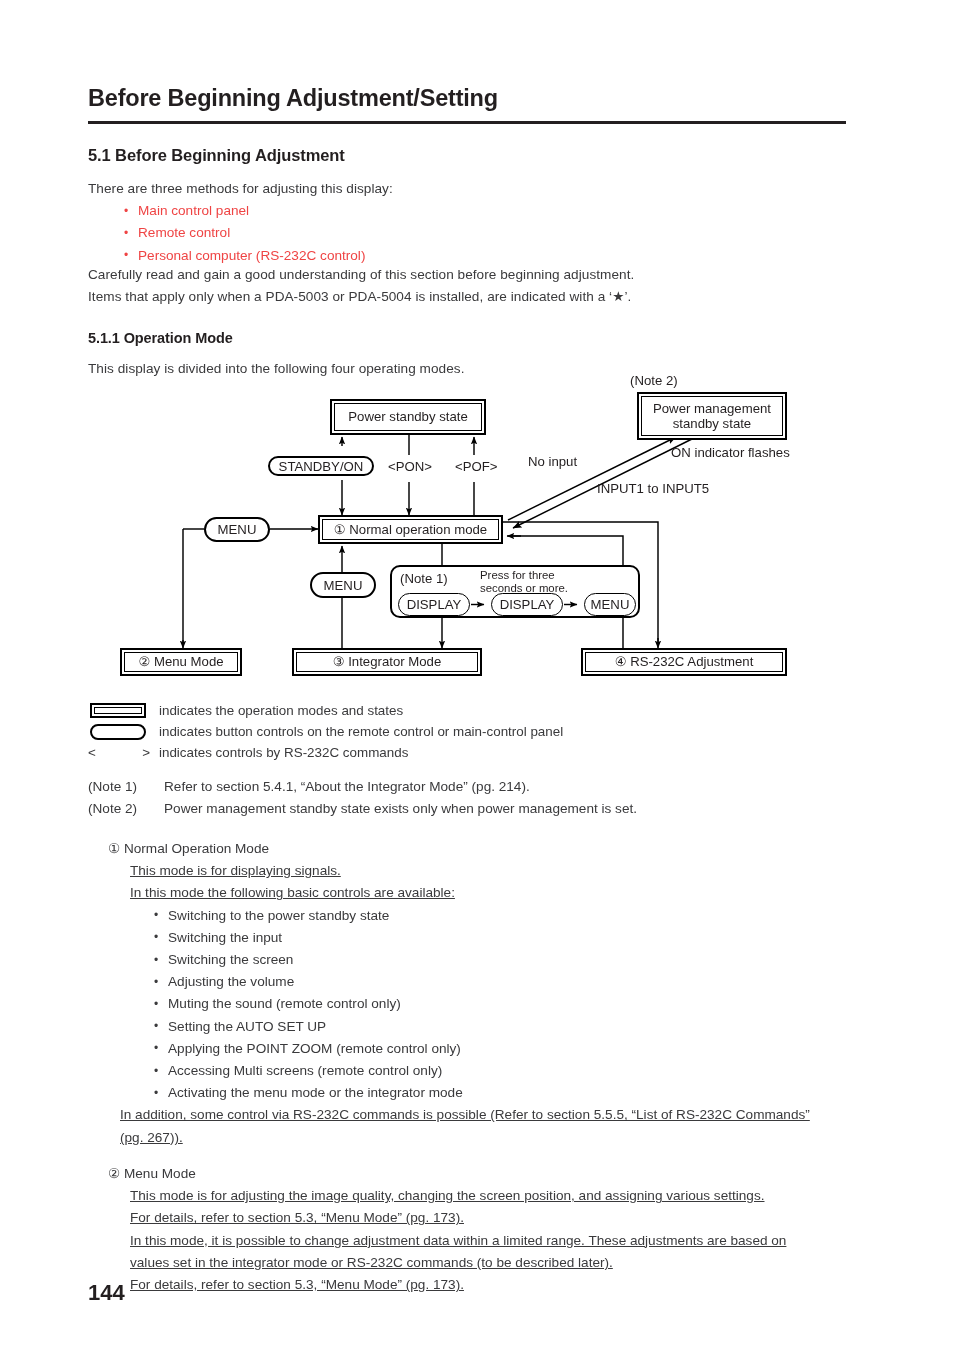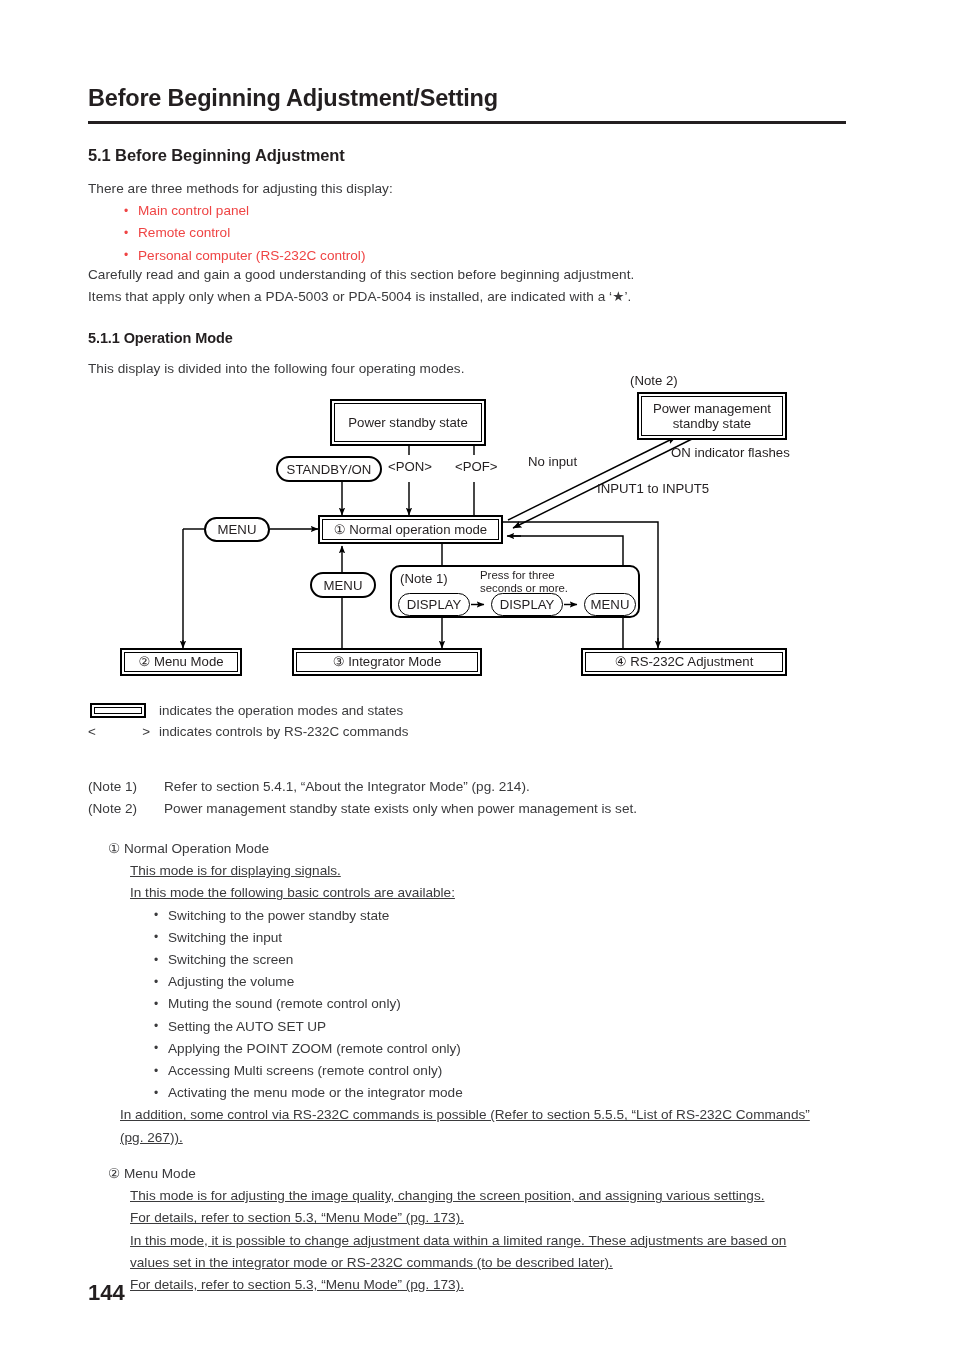--- a/index.html
+++ b/index.html
@@ -321,36 +321,36 @@
       <polyline points="503,522 658,522 658,645"></polyline>
       <line x1="658" y1="638" x2="658" y2="648" marker-end="url(#ah)"></line>
 
       <polyline points="623,648 623,536 513,536"></polyline>
       <line x1="521" y1="536" x2="507" y2="536" marker-end="url(#ah)"></line>
     </g>
   </svg>
 
   <div class="dg-label" style="left:630px; top:373px;">(Note 2)</div>
 
-  <div class="dg-box" style="left:330px; top:399px; width:156px; height:47px;">
+  <div class="dg-box" style="left:330px; top:399px; width:156px; height:36px;">
     <div class="inner">
         <span>Power standby state</span>
       </div>
   </div>
 
   <div class="dg-box" style="left:637px; top:392px; width:150px; height:48px;">
     <div class="inner">
       <span style="display:block;">
         <span>Power management</span><br>
         <span>standby state</span>
       </span>
     </div>
   </div>
 
-  <div class="dg-btn" style="left:276px; top:456px; width:106px; height:26px;">STANDBY/ON</div>
+  <div class="dg-btn" style="left:268px; top:456px; width:106px; height:20px;">STANDBY/ON</div>
 
   <div class="dg-label" style="left:388px; top:459px;">&lt;PON&gt;</div>
   <div class="dg-label" style="left:455px; top:459px;">&lt;POF&gt;</div>
 
   <div class="dg-label" style="left:528px; top:454px;text-align:center;">No input</div>
   <div class="dg-label" style="left:671px; top:445px;">ON indicator flashes</div>
   <div class="dg-label" style="left:597px; top:481px;">INPUT1 to INPUT5</div>
 
   <div class="dg-btn" style="left:204px; top:517px; width:66px; height:25px;">MENU</div>
 
@@ -394,20 +394,24 @@
         <span>④ RS-232C Adjustment</span>
       </div>
   </div>
 
   <div class="legend">
     <div class="legend-row">
       <span class="lg-rect">
           <i></i>
         </span>
       <span class="legend-text">indicates the operation modes and states</span>
+    </div>
+    <div class="legend-row">
+      <span class="lg-pill"></span>
+      <span class="legend-text">indicates button controls on the remote control or main-control panel</span>
     </div>
     <div class="legend-row">
       <span class="lg-angle">
         <span>&lt;</span>
         <span>&gt;</span>
       </span>
       <span class="legend-text">indicates controls by RS-232C commands</span>
     </div>
   </div>
 

